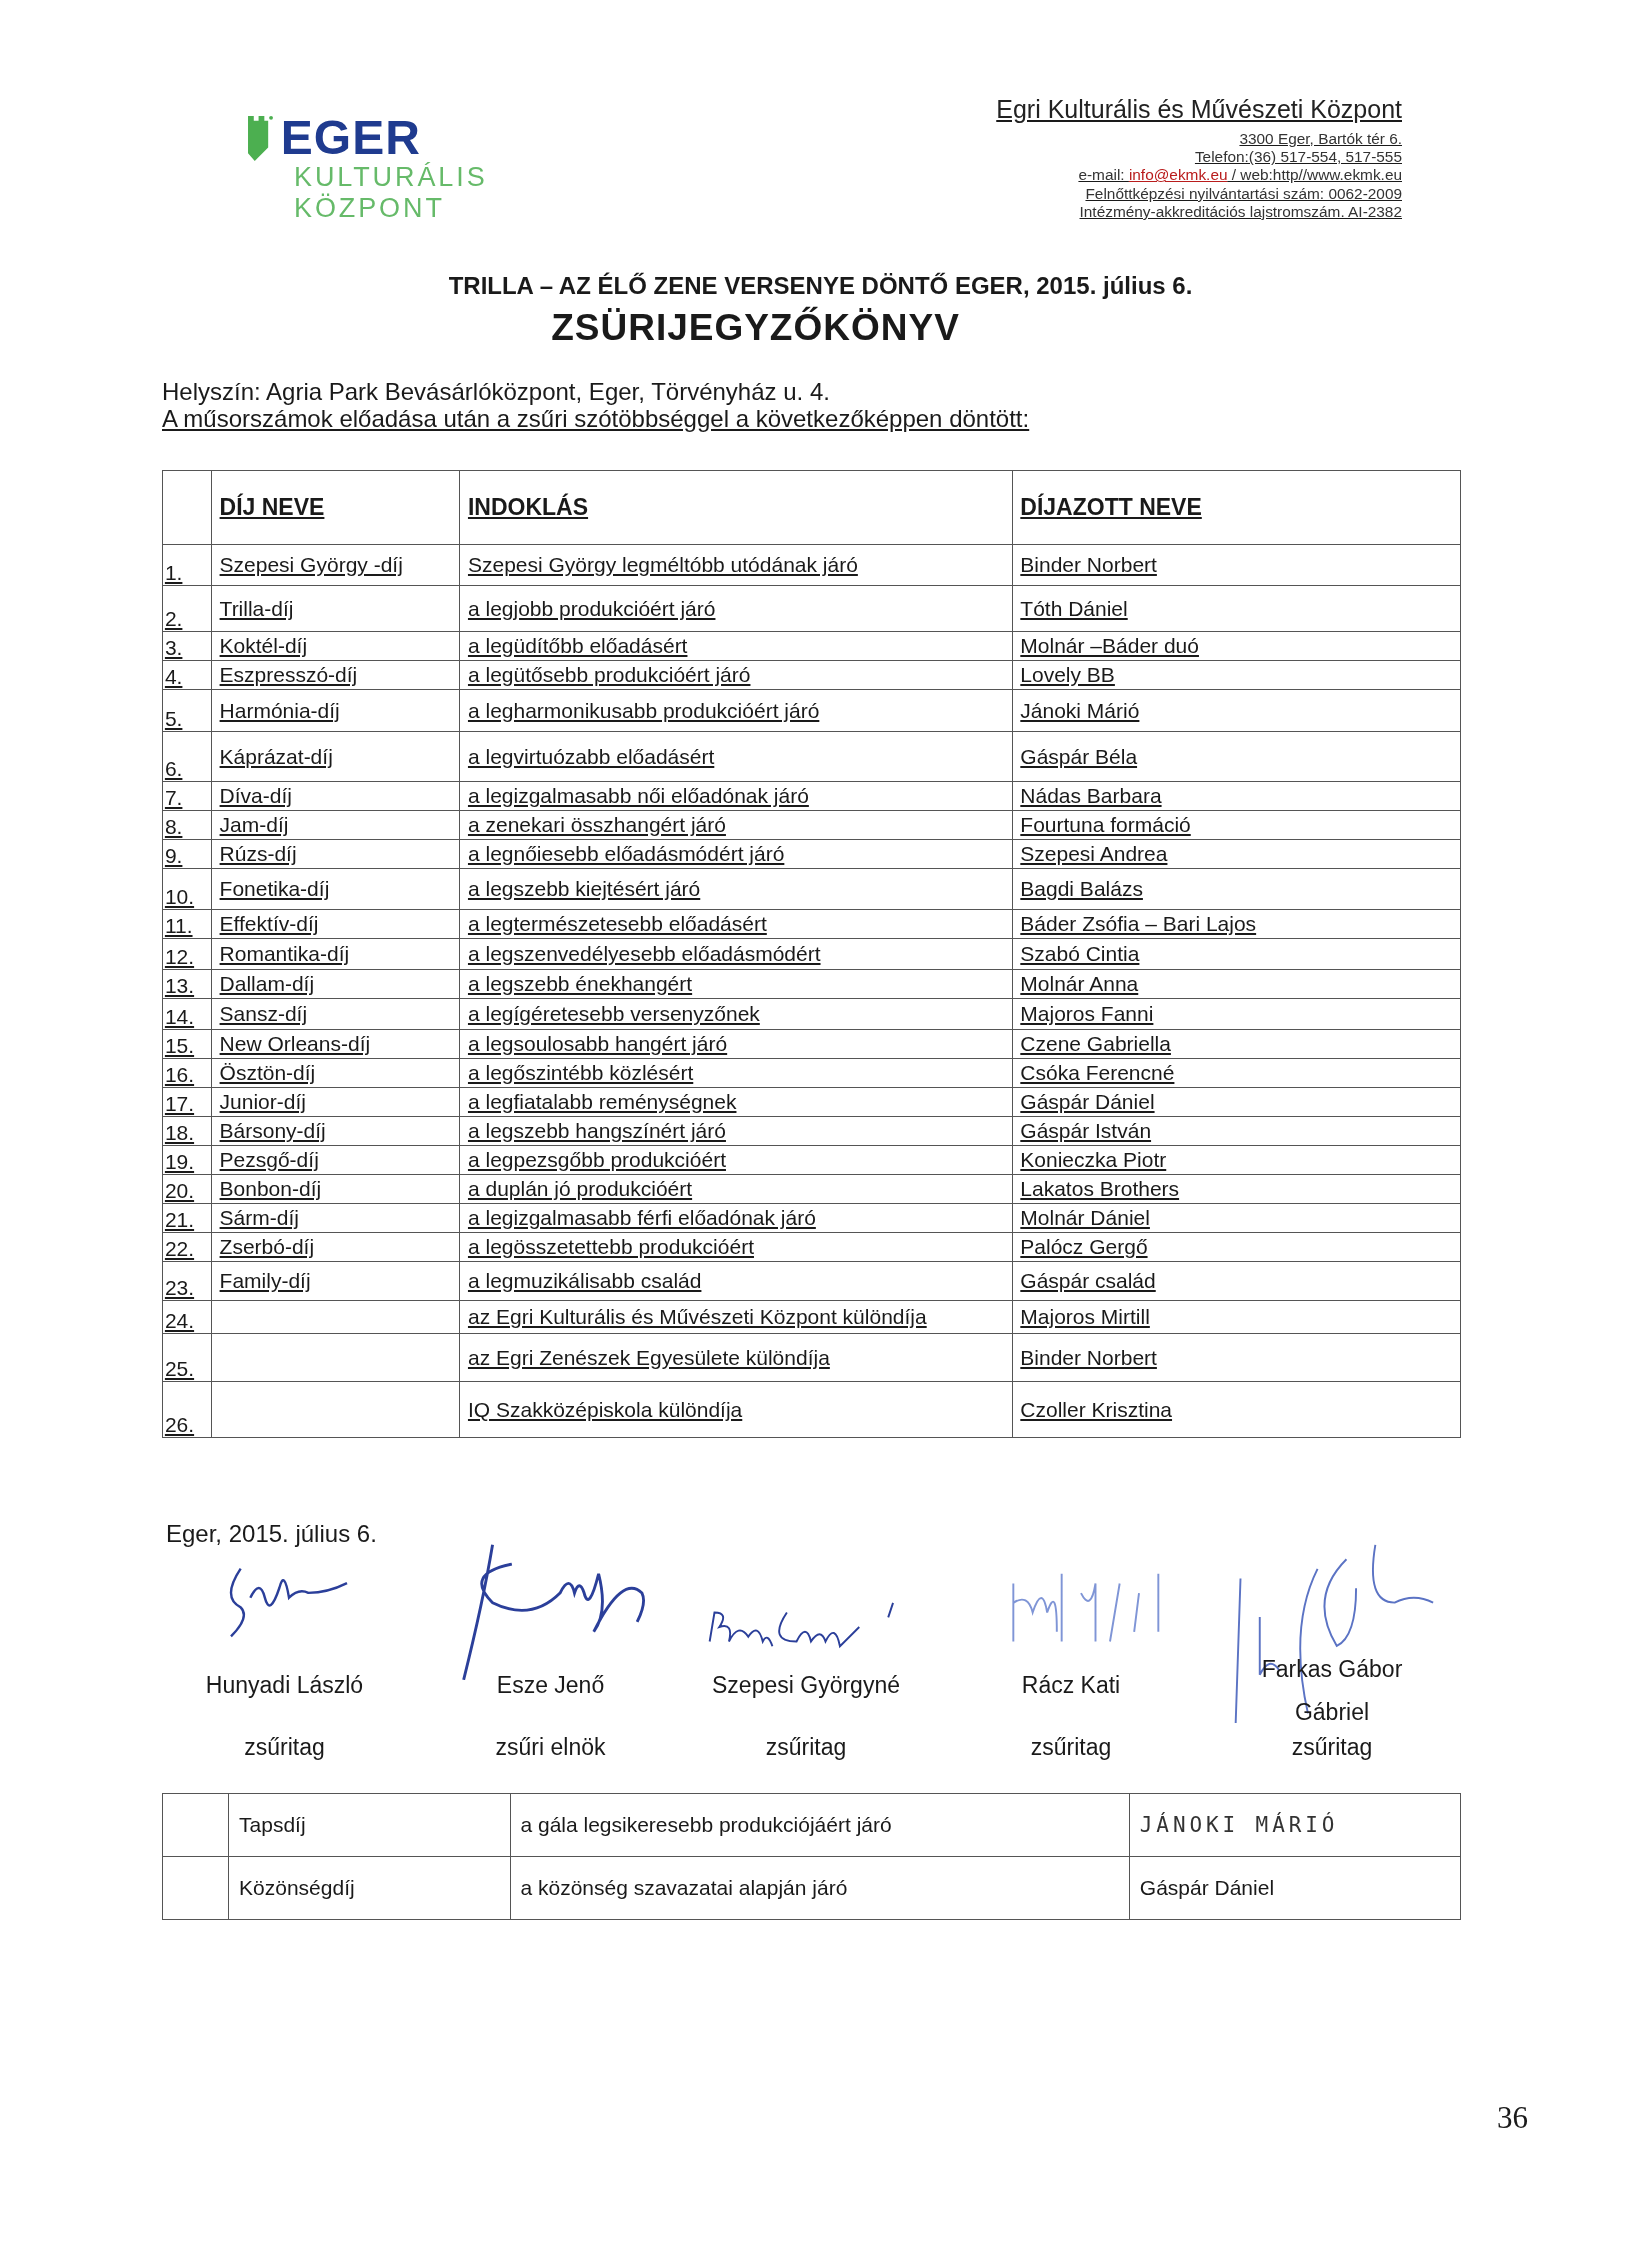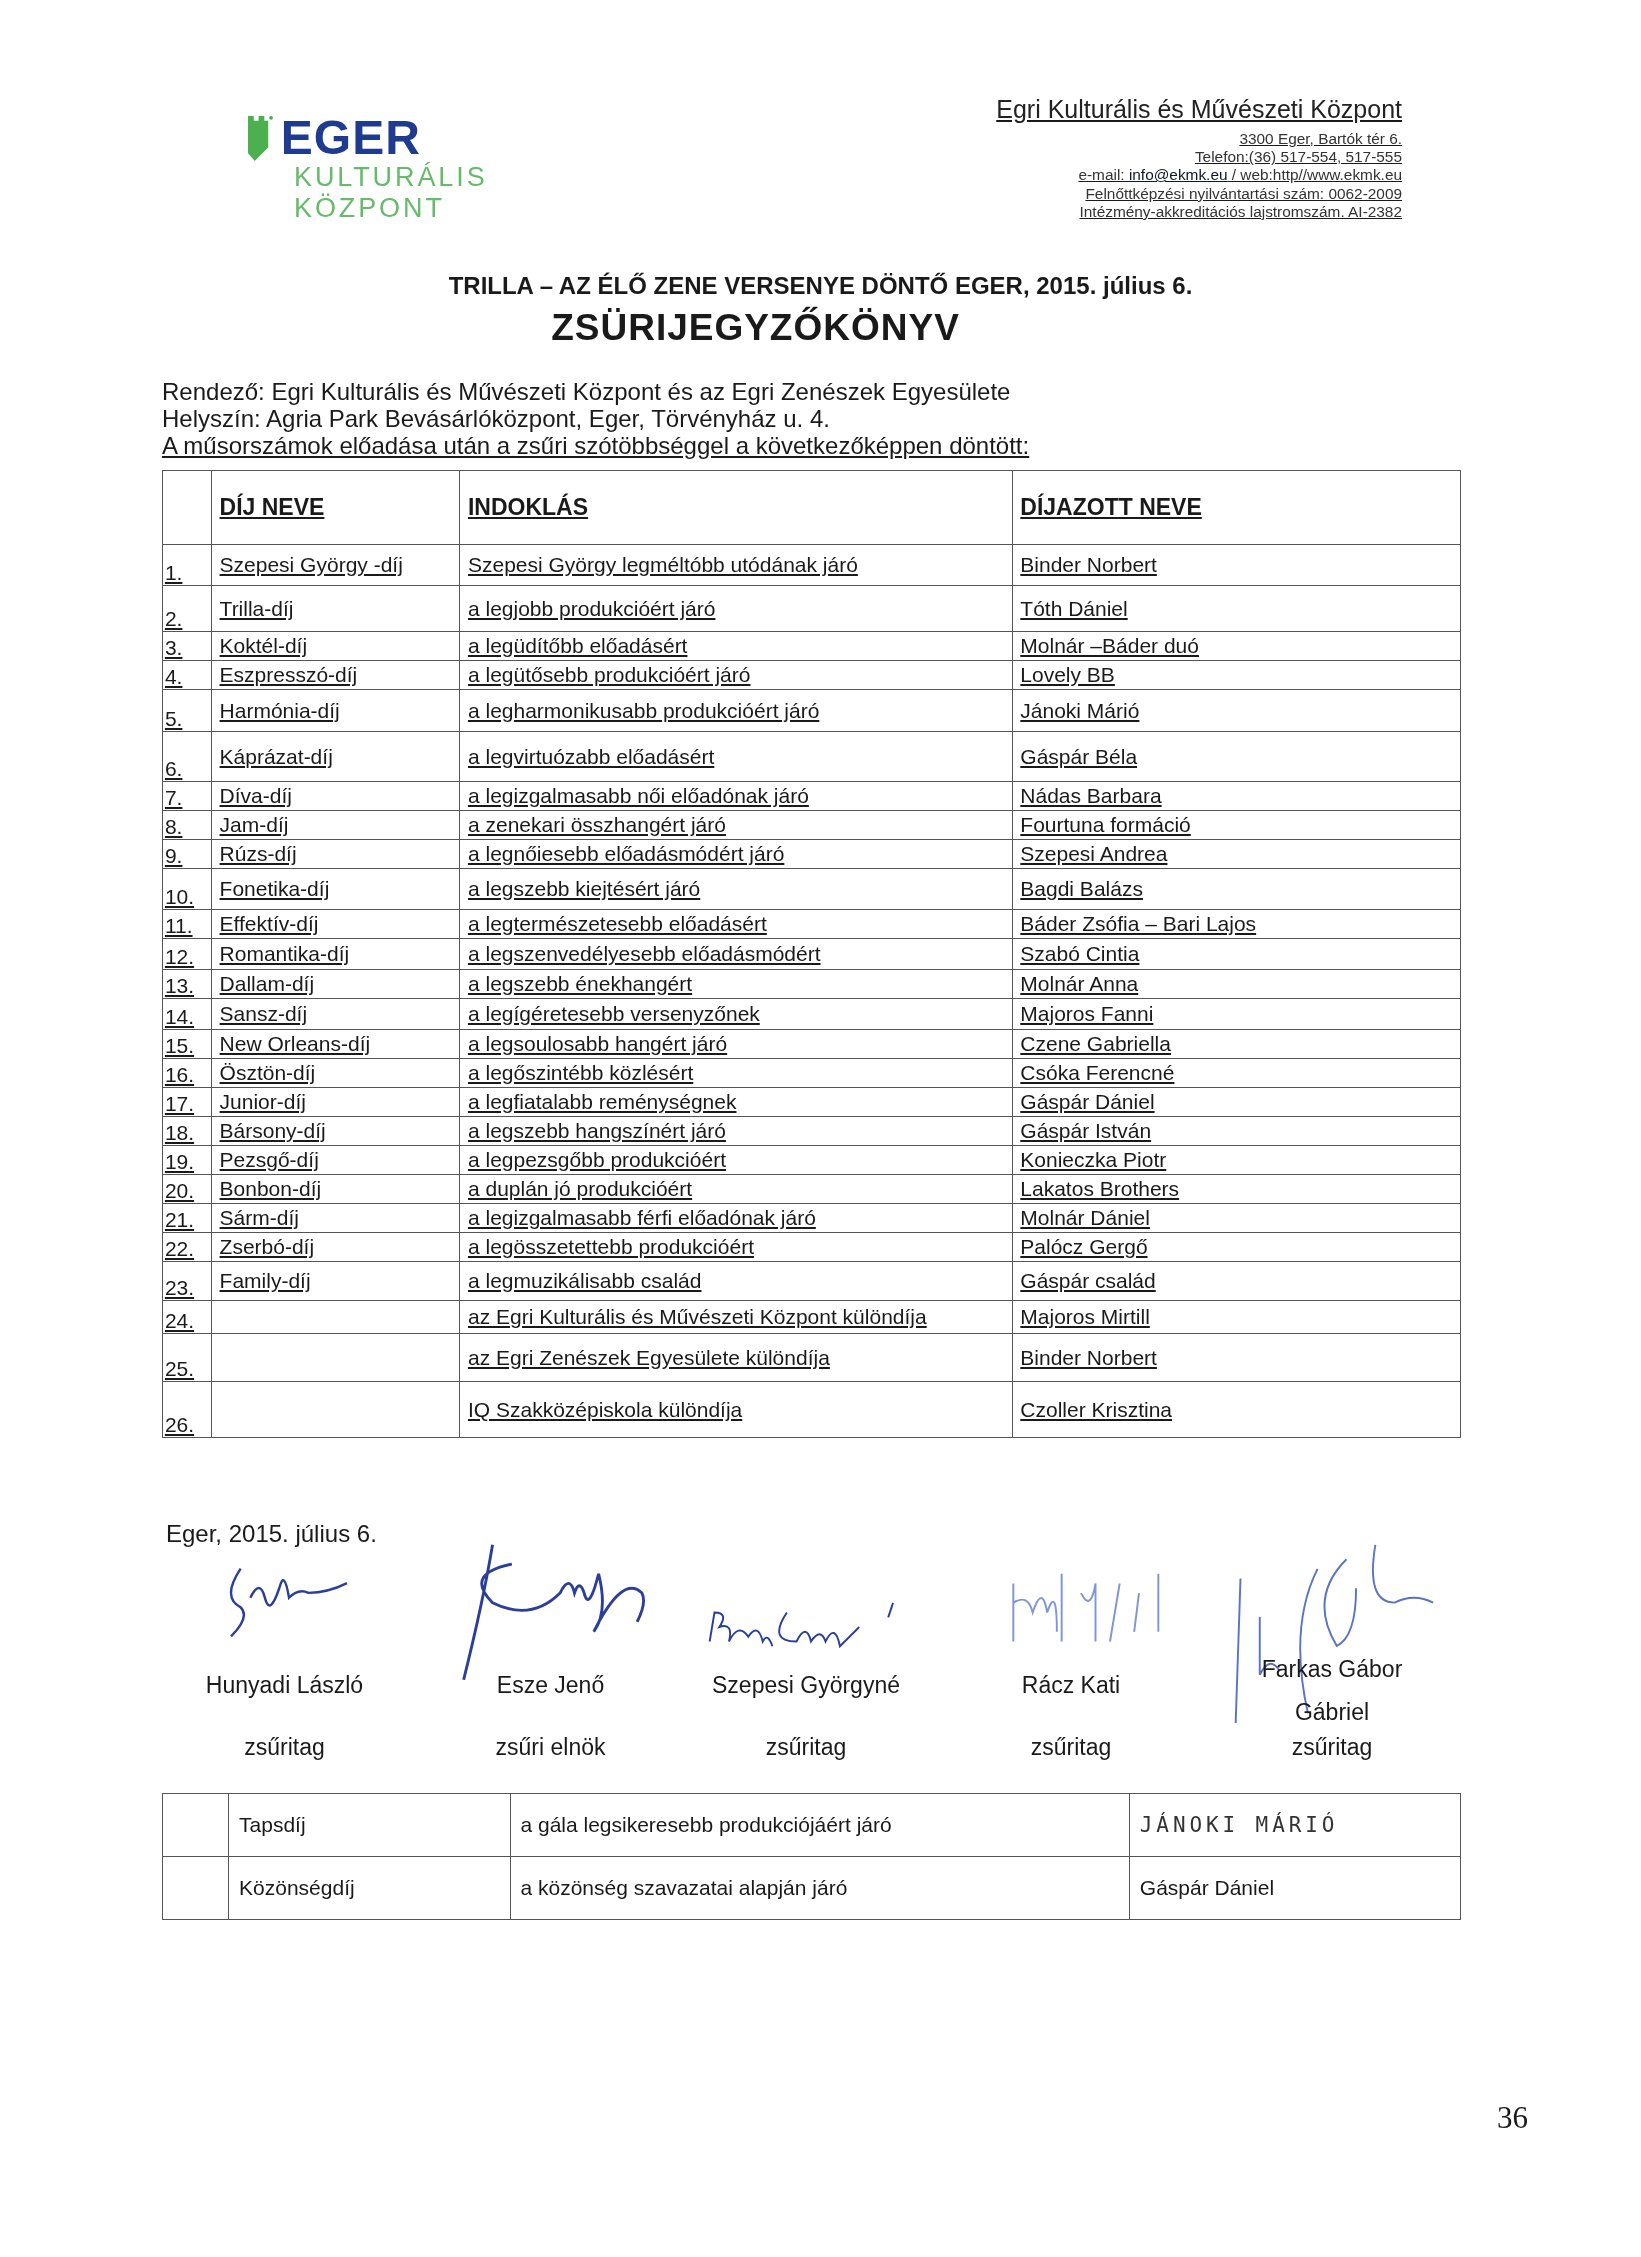--- a/index.html
+++ b/index.html
@@ -11,21 +11,21 @@
   
   .logo { position: absolute; left: 246px; top: 114px; width: 309px; }
   .logo-top { display: flex; align-items: flex-end; }
   .logo-mark { width: 29px; height: 48px; margin-right: 5.8px; }
   .logo-eger { font-weight: bold; font-size: 48px; color: #1f3b8f; letter-spacing: 1px; line-height: 48px; }
   .logo-sub { font-size: 27px; color: #4caf50; letter-spacing: 2.9px; line-height: 31px; margin-left: 48px; opacity: 0.85; }
   
   .org { position: absolute; right: 239px; top: 95px; text-align: right; text-decoration: underline; }
   .org-name { font-size: 25px; color: #222; margin-bottom: 5.8px; }
   .org-line { font-size: 15.4px; color: #333; line-height: 18.3px; }
-  .org-line a { color: #0f172a; text-decoration: underline; }
+  .org-line a { color: #b91c1c; text-decoration: underline; }
   
   .title1 { position: absolute; left: 0; width: 1641px; top: 272px; text-align: center; font-weight: bold; font-size: 24px; }
   .title2 { position: absolute; left: 0; width: 1437px; top: 307px; text-align: center; font-weight: bold; font-size: 37px; letter-spacing: 1px; padding-left: 37px; }
   .intro { position: absolute; left: 162px; top: 378px; font-size: 24px; line-height: 27px; }
   .intro div { white-space: nowrap; }
   .intro .u { text-decoration: underline; }
   
   table { border-collapse: collapse; font-size: 21px; }
   .main-table { position: absolute; left: 162px; top: 470px; width: 1299px; text-decoration: underline; }
   .main-table td, .main-table th { border: 1.9px solid #555; padding: 0 7.7px; vertical-align: middle; }
@@ -72,21 +72,20 @@
       <span>e-mail: </span><a>info@ekmk.eu</a><span> / web:http//www.ekmk.eu</span>
     </div>
     <div class="org-line">Felnőttképzési nyilvántartási szám: 0062-2009</div>
     <div class="org-line">Intézmény-akkreditációs lajstromszám. AI-2382</div>
   </div>
 
   <div class="title1">TRILLA – AZ ÉLŐ ZENE VERSENYE DÖNTŐ EGER, 2015. július 6.</div>
   <div class="title2">ZSÜRIJEGYZŐKÖNYV</div>
 
   <div class="intro">
-    <div>Rendező: Egri Kulturális és Művészeti Központ és az Egri Zenészek Egyesülete</div>
     <div>Helyszín: Agria Park Bevásárlóközpont, Eger, Törvényház u. 4.</div>
     <div class="u">A műsorszámok előadása után a zsűri szótöbbséggel a következőképpen döntött:</div>
   </div>
 
   <table class="main-table">
     <thead>
       <tr>
         <th class="num"></th>
         <th class="col-award">DÍJ NEVE</th>
         <th class="col-reason">INDOKLÁS</th>

